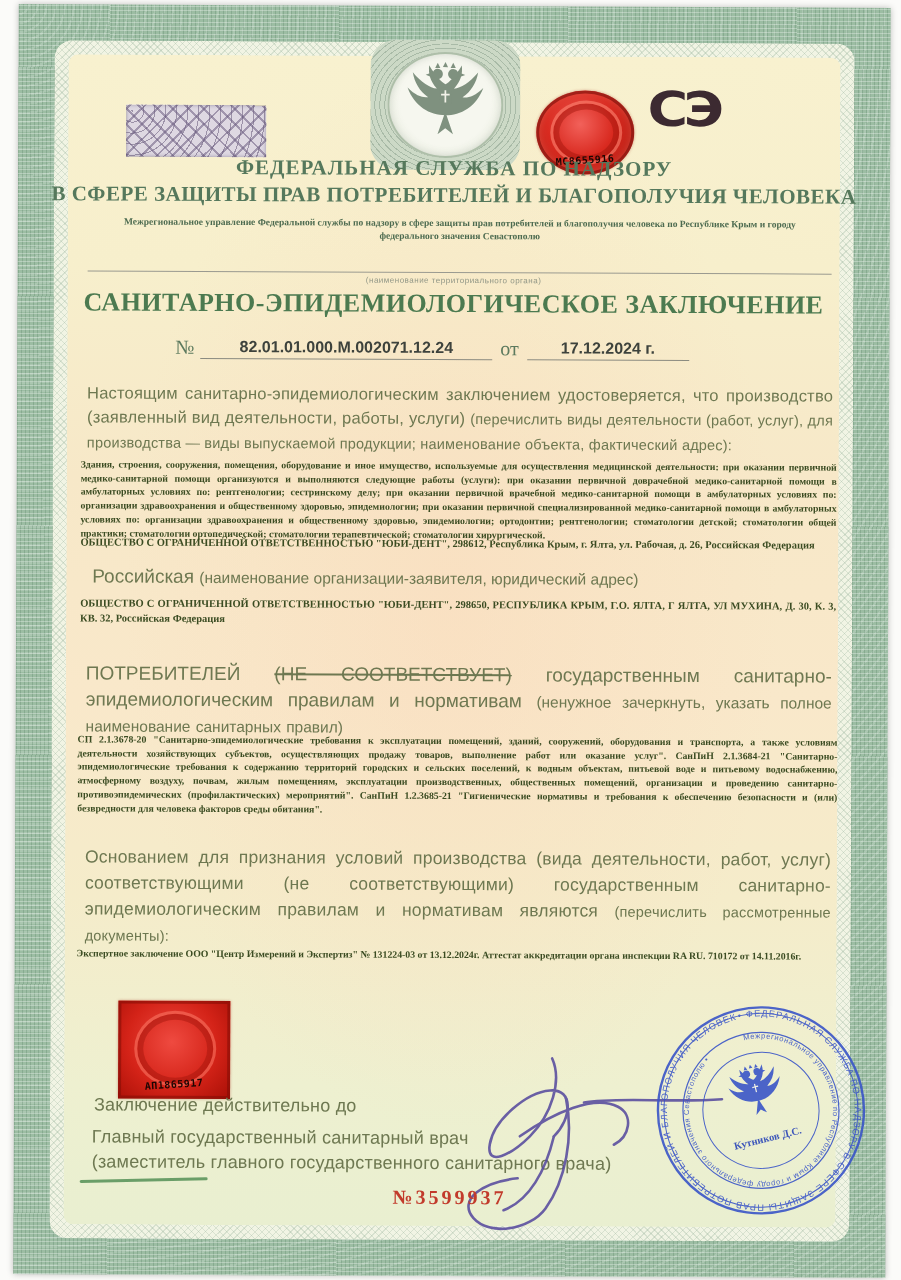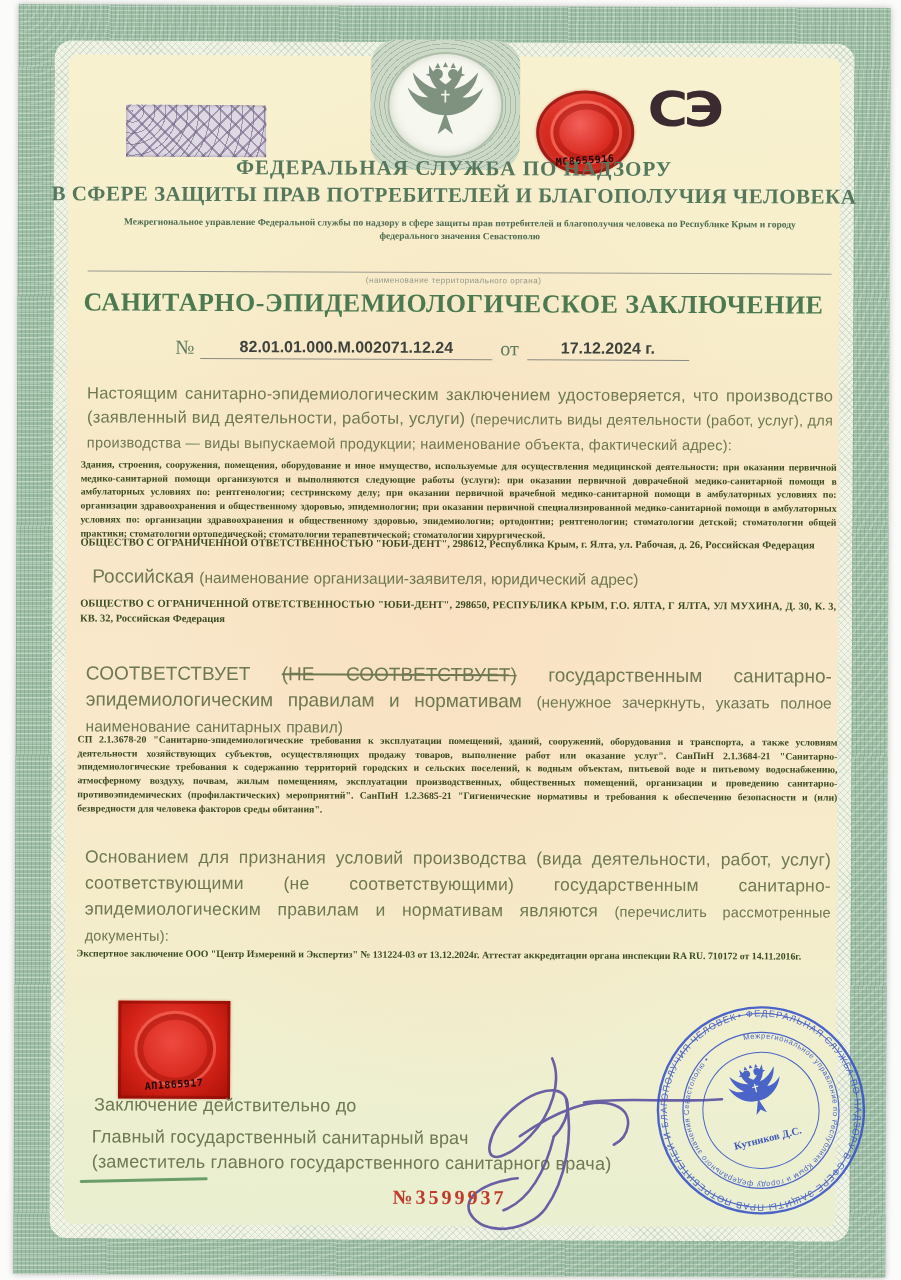--- a/index.html
+++ b/index.html
@@ -220,21 +220,21 @@
     <div class="dense" style="top:453px;left:64px;width:756px;">Здания, строения, сооружения, помещения, оборудование и иное имущество, используемые для осуществления медицинской деятельности: при оказании первичной медико-санитарной помощи организуются и выполняются следующие работы (услуги): при оказании первичной доврачебной медико-санитарной помощи в амбулаторных условиях по: рентгенологии; сестринскому делу; при оказании первичной врачебной медико-санитарной помощи в амбулаторных условиях по: организации здравоохранения и общественному здоровью, эпидемиологии; при оказании первичной специализированной медико-санитарной помощи в амбулаторных условиях по: организации здравоохранения и общественному здоровью, эпидемиологии; ортодонтии; рентгенологии; стоматологии детской; стоматологии общей практики; стоматологии ортопедической; стоматологии терапевтической; стоматологии хирургической.</div>
 
     <div class="dense" style="top:531px;left:64px;width:756px;font-size:10.5px;">ОБЩЕСТВО С ОГРАНИЧЕННОЙ ОТВЕТСТВЕННОСТЬЮ "ЮБИ-ДЕНТ", 298612, Республика Крым, г. Ялта, ул. Рабочая, д. 26, Российская Федерация</div>
 
     <div class="label-green" style="top:561px;left:76px;width:740px;">
       <span>Российская </span><span class="sub">(наименование организации-заявителя, юридический адрес)</span>
     </div>
     <div class="dense" style="top:592px;left:64px;width:756px;font-size:10.5px;">ОБЩЕСТВО С ОГРАНИЧЕННОЙ ОТВЕТСТВЕННОСТЬЮ "ЮБИ-ДЕНТ", 298650, РЕСПУБЛИКА КРЫМ, Г.О. ЯЛТА, Г ЯЛТА, УЛ МУХИНА, Д. 30, К. 3, КВ. 32, Российская Федерация</div>
 
     <div class="compliance" style="top:656px;left:70px;width:746px;">
-      <span>СООТВЕТСТВУЕТ </span><span class="strike">(НЕ СООТВЕТСТВУЕТ)</span><span> государственным санитарно-эпидемиологическим правилам и нормативам </span><span class="sub">(ненужное зачеркнуть, указать полное наименование санитарных правил)</span>
+      <span>ПОТРЕБИТЕЛЕЙ </span><span class="strike">(НЕ СООТВЕТСТВУЕТ)</span><span> государственным санитарно-эпидемиологическим правилам и нормативам </span><span class="sub">(ненужное зачеркнуть, указать полное наименование санитарных правил)</span>
     </div>
 
     <div class="dense" style="top:728px;left:62px;width:760px;">СП 2.1.3678-20 "Санитарно-эпидемиологические требования к эксплуатации помещений, зданий, сооружений, оборудования и транспорта, а также условиям деятельности хозяйствующих субъектов, осуществляющих продажу товаров, выполнение работ или оказание услуг". СанПиН 2.1.3684-21 "Санитарно-эпидемиологические требования к содержанию территорий городских и сельских поселений, к водным объектам, питьевой воде и питьевому водоснабжению, атмосферному воздуху, почвам, жилым помещениям, эксплуатации производственных, общественных помещений, организации и проведению санитарно-противоэпидемических (профилактических) мероприятий". СанПиН 1.2.3685-21 "Гигиенические нормативы и требования к обеспечению безопасности и (или) безвредности для человека факторов среды обитания".</div>
 
     <div class="para" style="top:840px;left:70px;width:746px;font-size:17.5px;">
       <span>Основанием для признания условий производства (вида деятельности, работ, услуг) соответствующими (не соответствующими) государственным санитарно-эпидемиологическим правилам и нормативам являются </span><span class="sub">(перечислить рассмотренные документы):</span>
     </div>
 
     <div class="dense" style="top:942px;left:62px;width:760px;">Экспертное заключение ООО "Центр Измерений и Экспертиз" № 131224-03 от 13.12.2024г. Аттестат аккредитации органа инспекции RA RU. 710172 от 14.11.2016г.</div>
 

